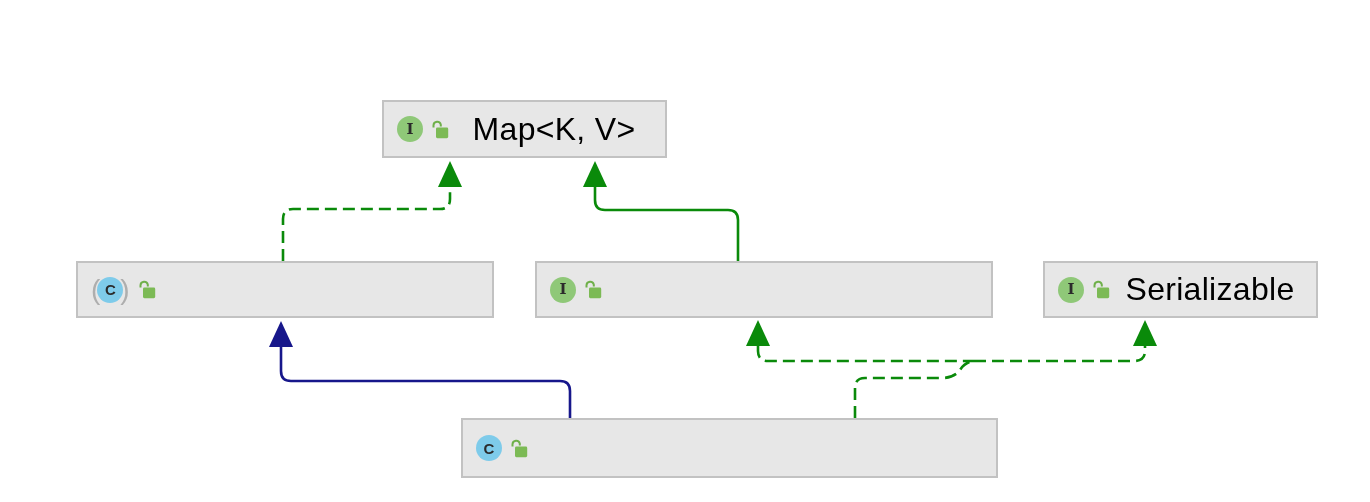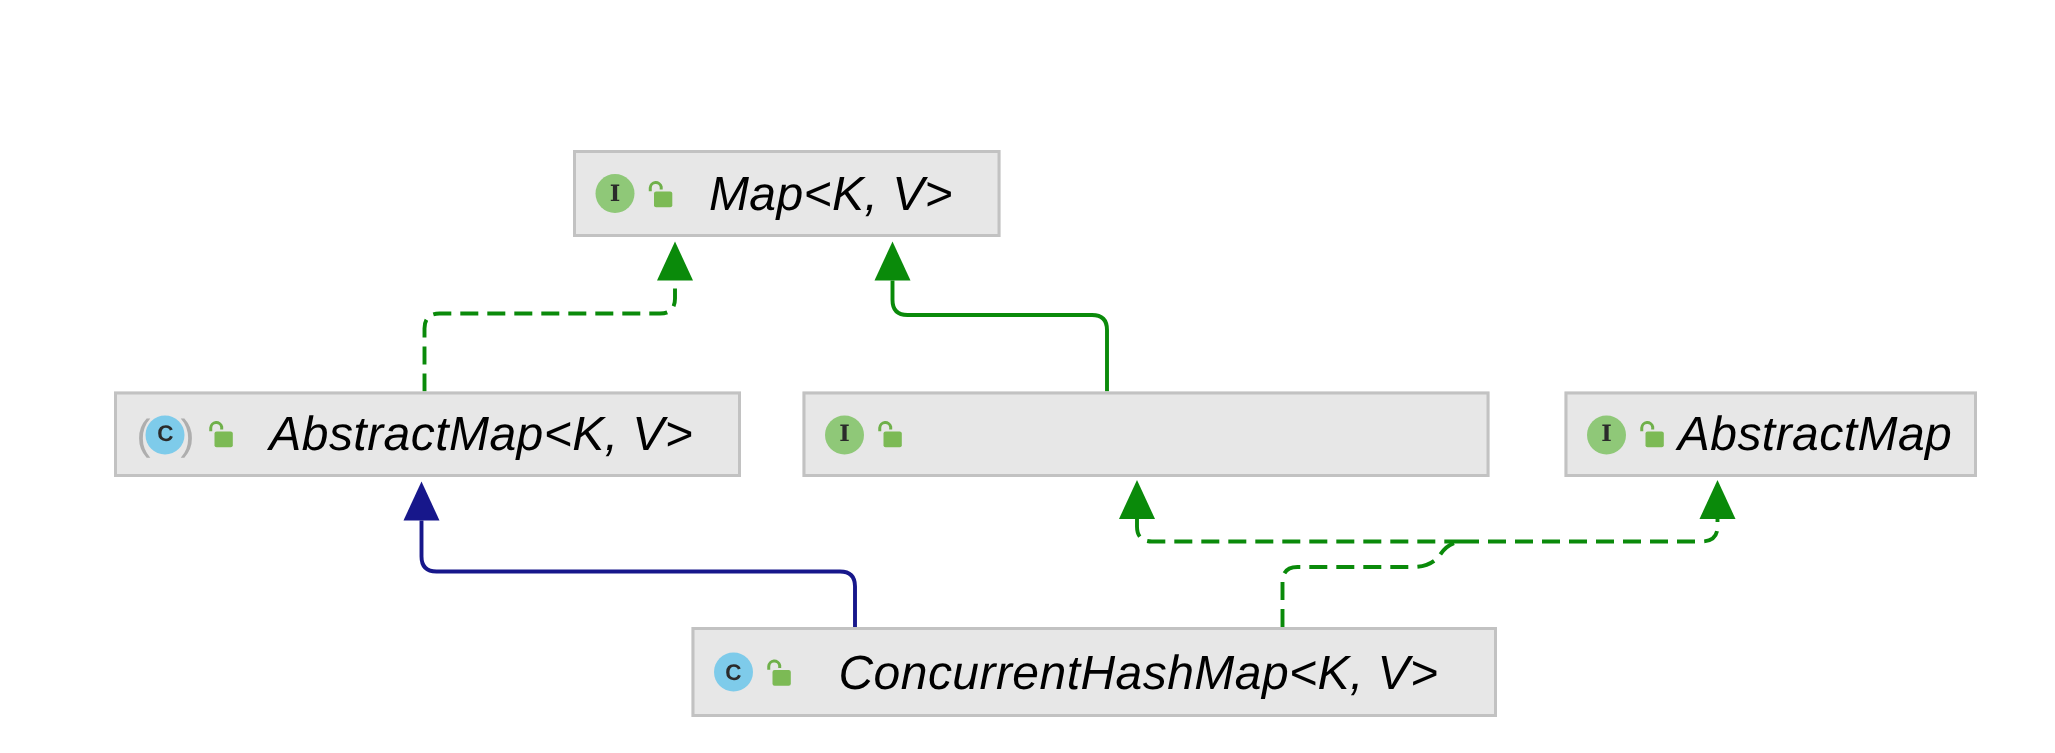--- a/index.html
+++ b/index.html
@@ -67,21 +67,20 @@
   .paren.r { margin-left: -3px; }
   .lock { width: 21px; height: 21px; flex: 0 0 auto; }
   .label {
     flex: 1 1 auto;
     text-align: center;
     color: #000000;
     font-size: 32px;
     letter-spacing: 0.3px;
     white-space: nowrap;
     padding-left: 6px;
-    font-style: italic;
   }
   
   #node-map            { left: 382px;  top: 100px; width: 285px; height: 58px; }
   #node-abstractmap    { left: 76px;   top: 261px; width: 418px; height: 57px; }
   #node-concurrentmap  { left: 535px;  top: 261px; width: 458px; height: 57px; }
   #node-serializable   { left: 1043px; top: 261px; width: 275px; height: 57px; }
   #node-chm            { left: 461px;  top: 418px; width: 537px; height: 60px; }
 </style>
 </head>
 <body>
@@ -141,21 +140,20 @@
         </span>
         <span class="paren r">)</span>
       </span>
       <span class="lock">
         <svg width="21" height="21" viewBox="0 0 21 21">
           <path d="M3.5 8.5 V6.2 A3.7 3.7 0 0 1 10.8 5.6 L10.8 7.4" fill="none" stroke-width="2" stroke="#6fb04a"></path>
           <rect x="6" y="8.6" width="12.2" height="10.6" rx="1.4" fill="#7cba55"></rect>
         </svg>
       </span>
     </span>
-    <span class="label">AbstractMap&lt;K, V&gt;</span>
   </div>
 
   <div class="node" id="node-concurrentmap">
     <span class="icons">
       <span class="kind-icon iface">
         <i>I</i>
       </span>
       <span class="lock">
         <svg width="21" height="21" viewBox="0 0 21 21">
           <path d="M3.5 8.5 V6.2 A3.7 3.7 0 0 1 10.8 5.6 L10.8 7.4" fill="none" stroke-width="2" stroke="#6fb04a"></path>
@@ -170,31 +168,30 @@
       <span class="kind-icon iface">
         <i>I</i>
       </span>
       <span class="lock">
         <svg width="21" height="21" viewBox="0 0 21 21">
           <path d="M3.5 8.5 V6.2 A3.7 3.7 0 0 1 10.8 5.6 L10.8 7.4" fill="none" stroke-width="2" stroke="#6fb04a"></path>
           <rect x="6" y="8.6" width="12.2" height="10.6" rx="1.4" fill="#7cba55"></rect>
         </svg>
       </span>
     </span>
-    <span class="label">AbstractMap</span>
+    <span class="label">Serializable</span>
   </div>
 
   <div class="node" id="node-chm">
     <span class="icons">
       <span class="kind-icon clazz">
         <i>C</i>
       </span>
       <span class="lock">
         <svg width="21" height="21" viewBox="0 0 21 21">
           <path d="M3.5 8.5 V6.2 A3.7 3.7 0 0 1 10.8 5.6 L10.8 7.4" fill="none" stroke-width="2" stroke="#6fb04a"></path>
           <rect x="6" y="8.6" width="12.2" height="10.6" rx="1.4" fill="#7cba55"></rect>
         </svg>
       </span>
     </span>
-    <span class="label">ConcurrentHashMap&lt;K, V&gt;</span>
   </div>
 
 </div>
 
 </body></html>

